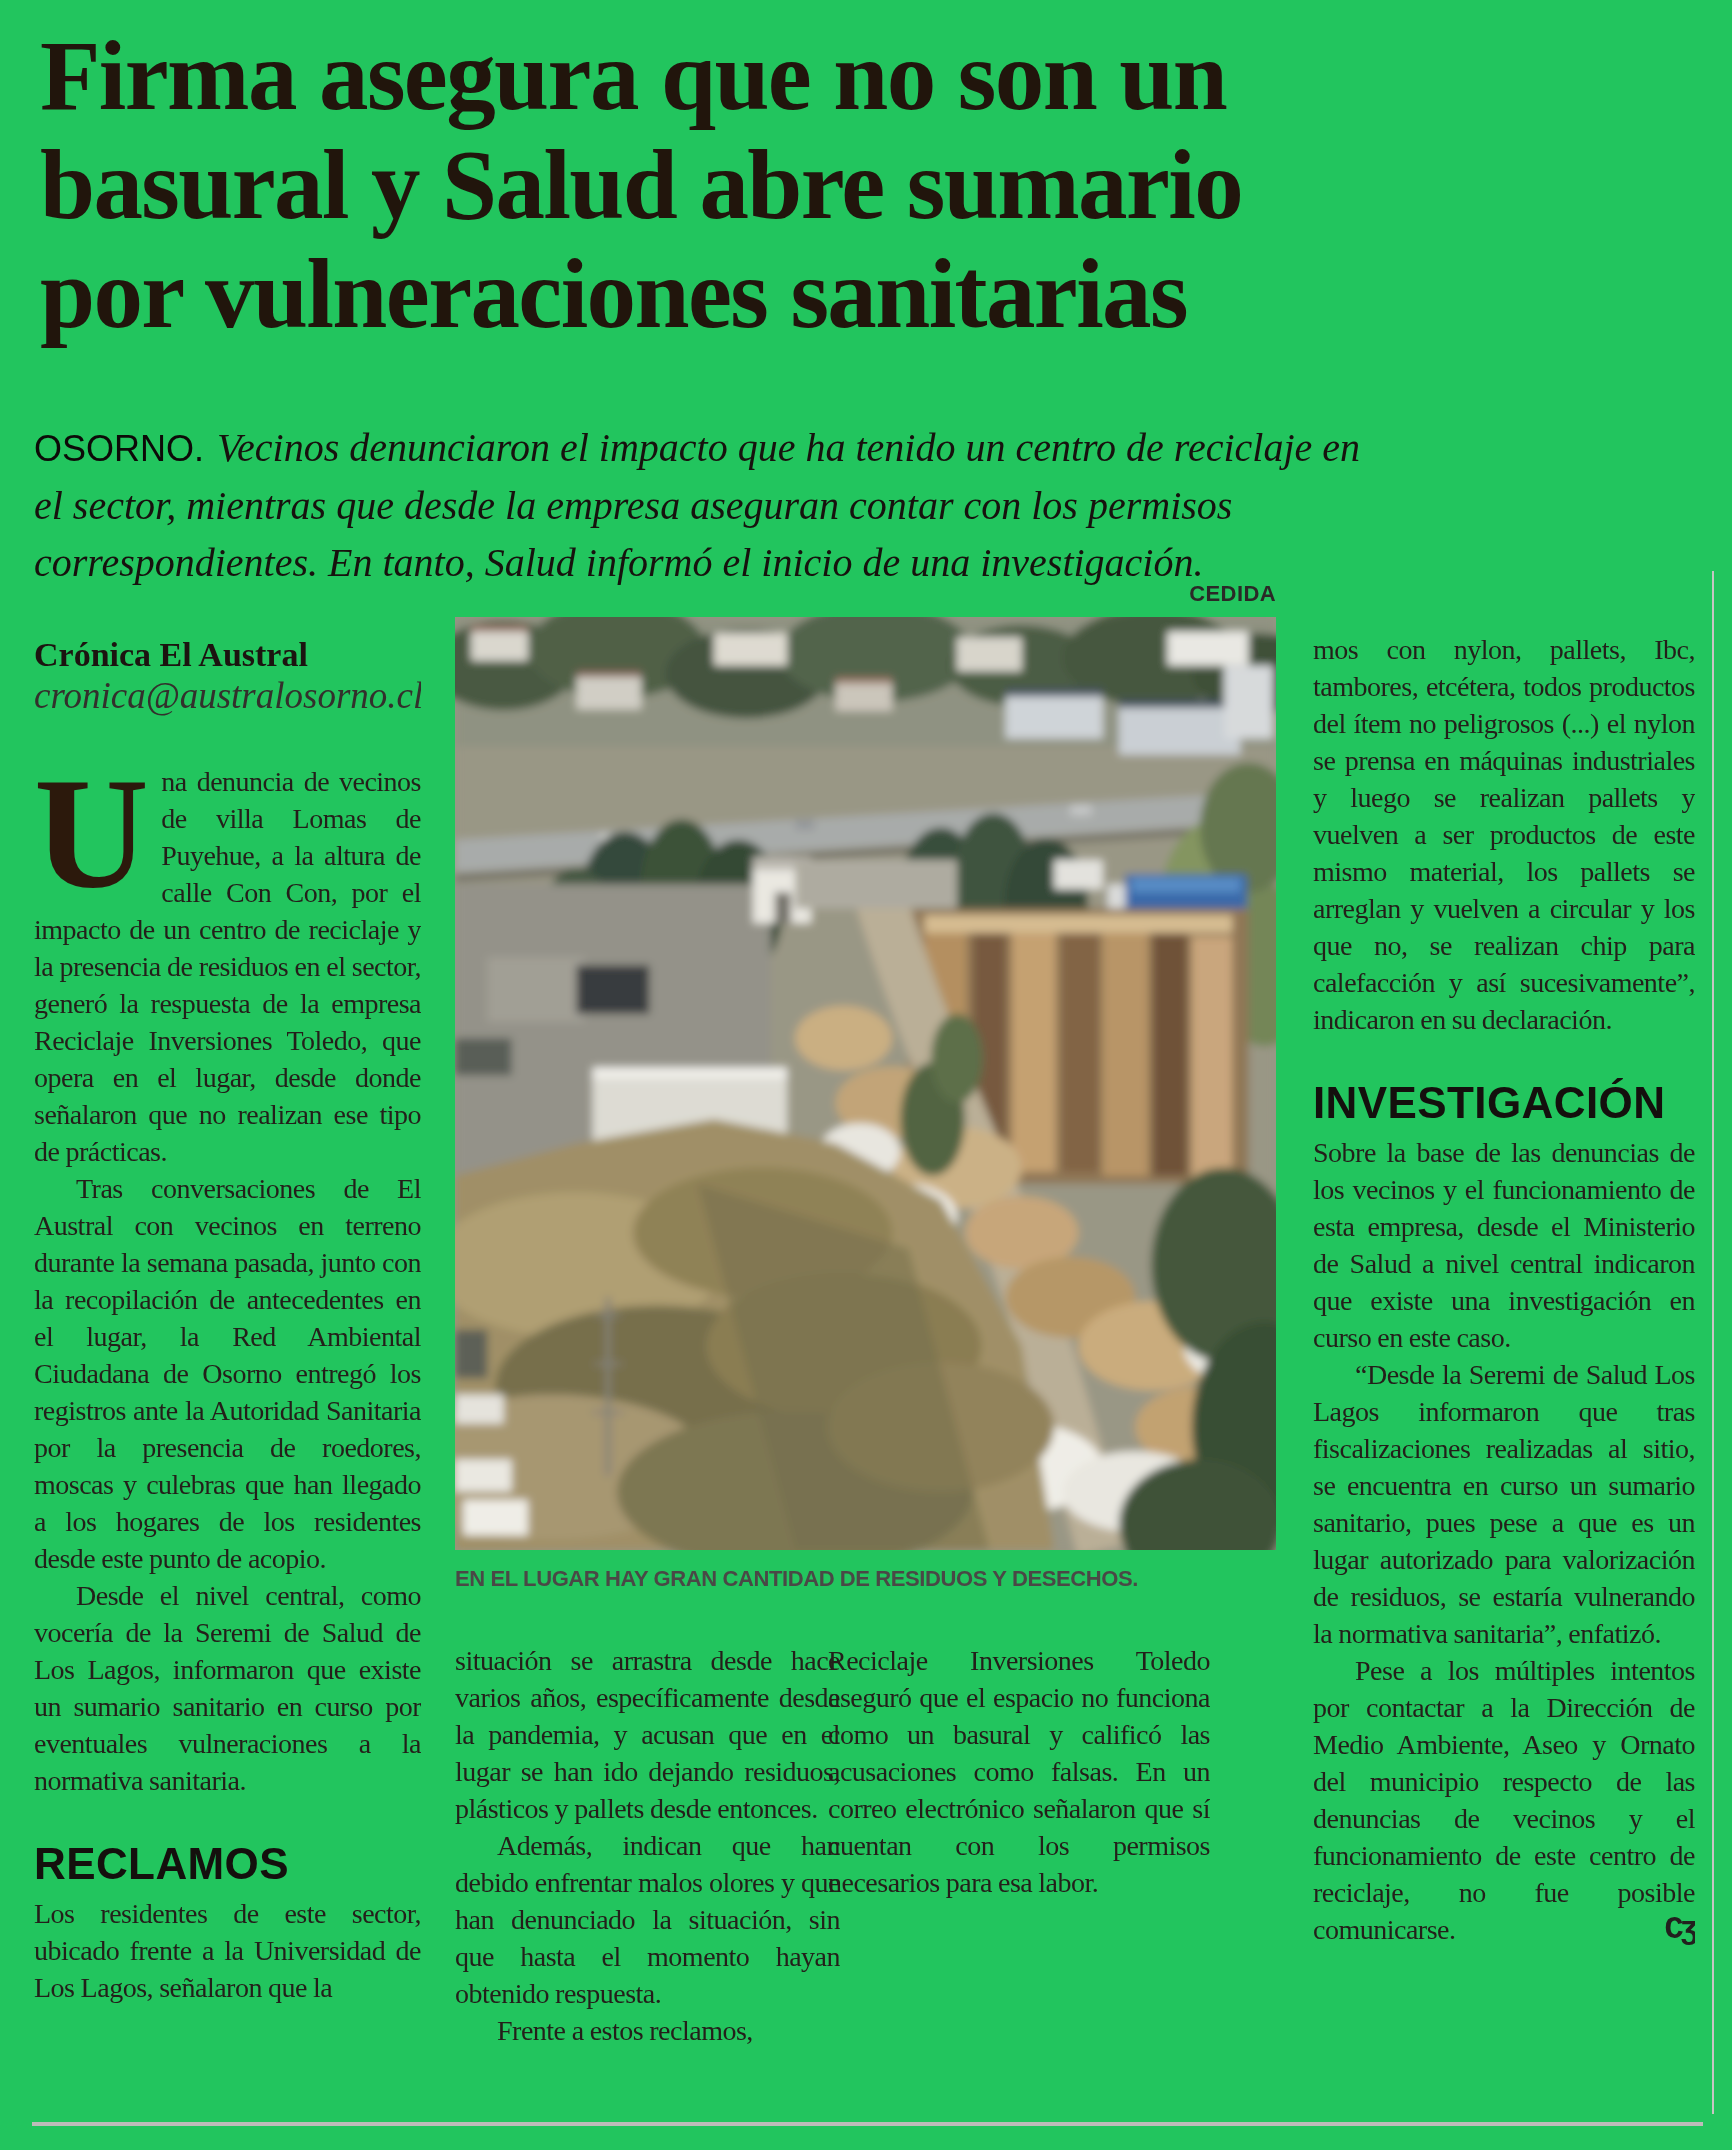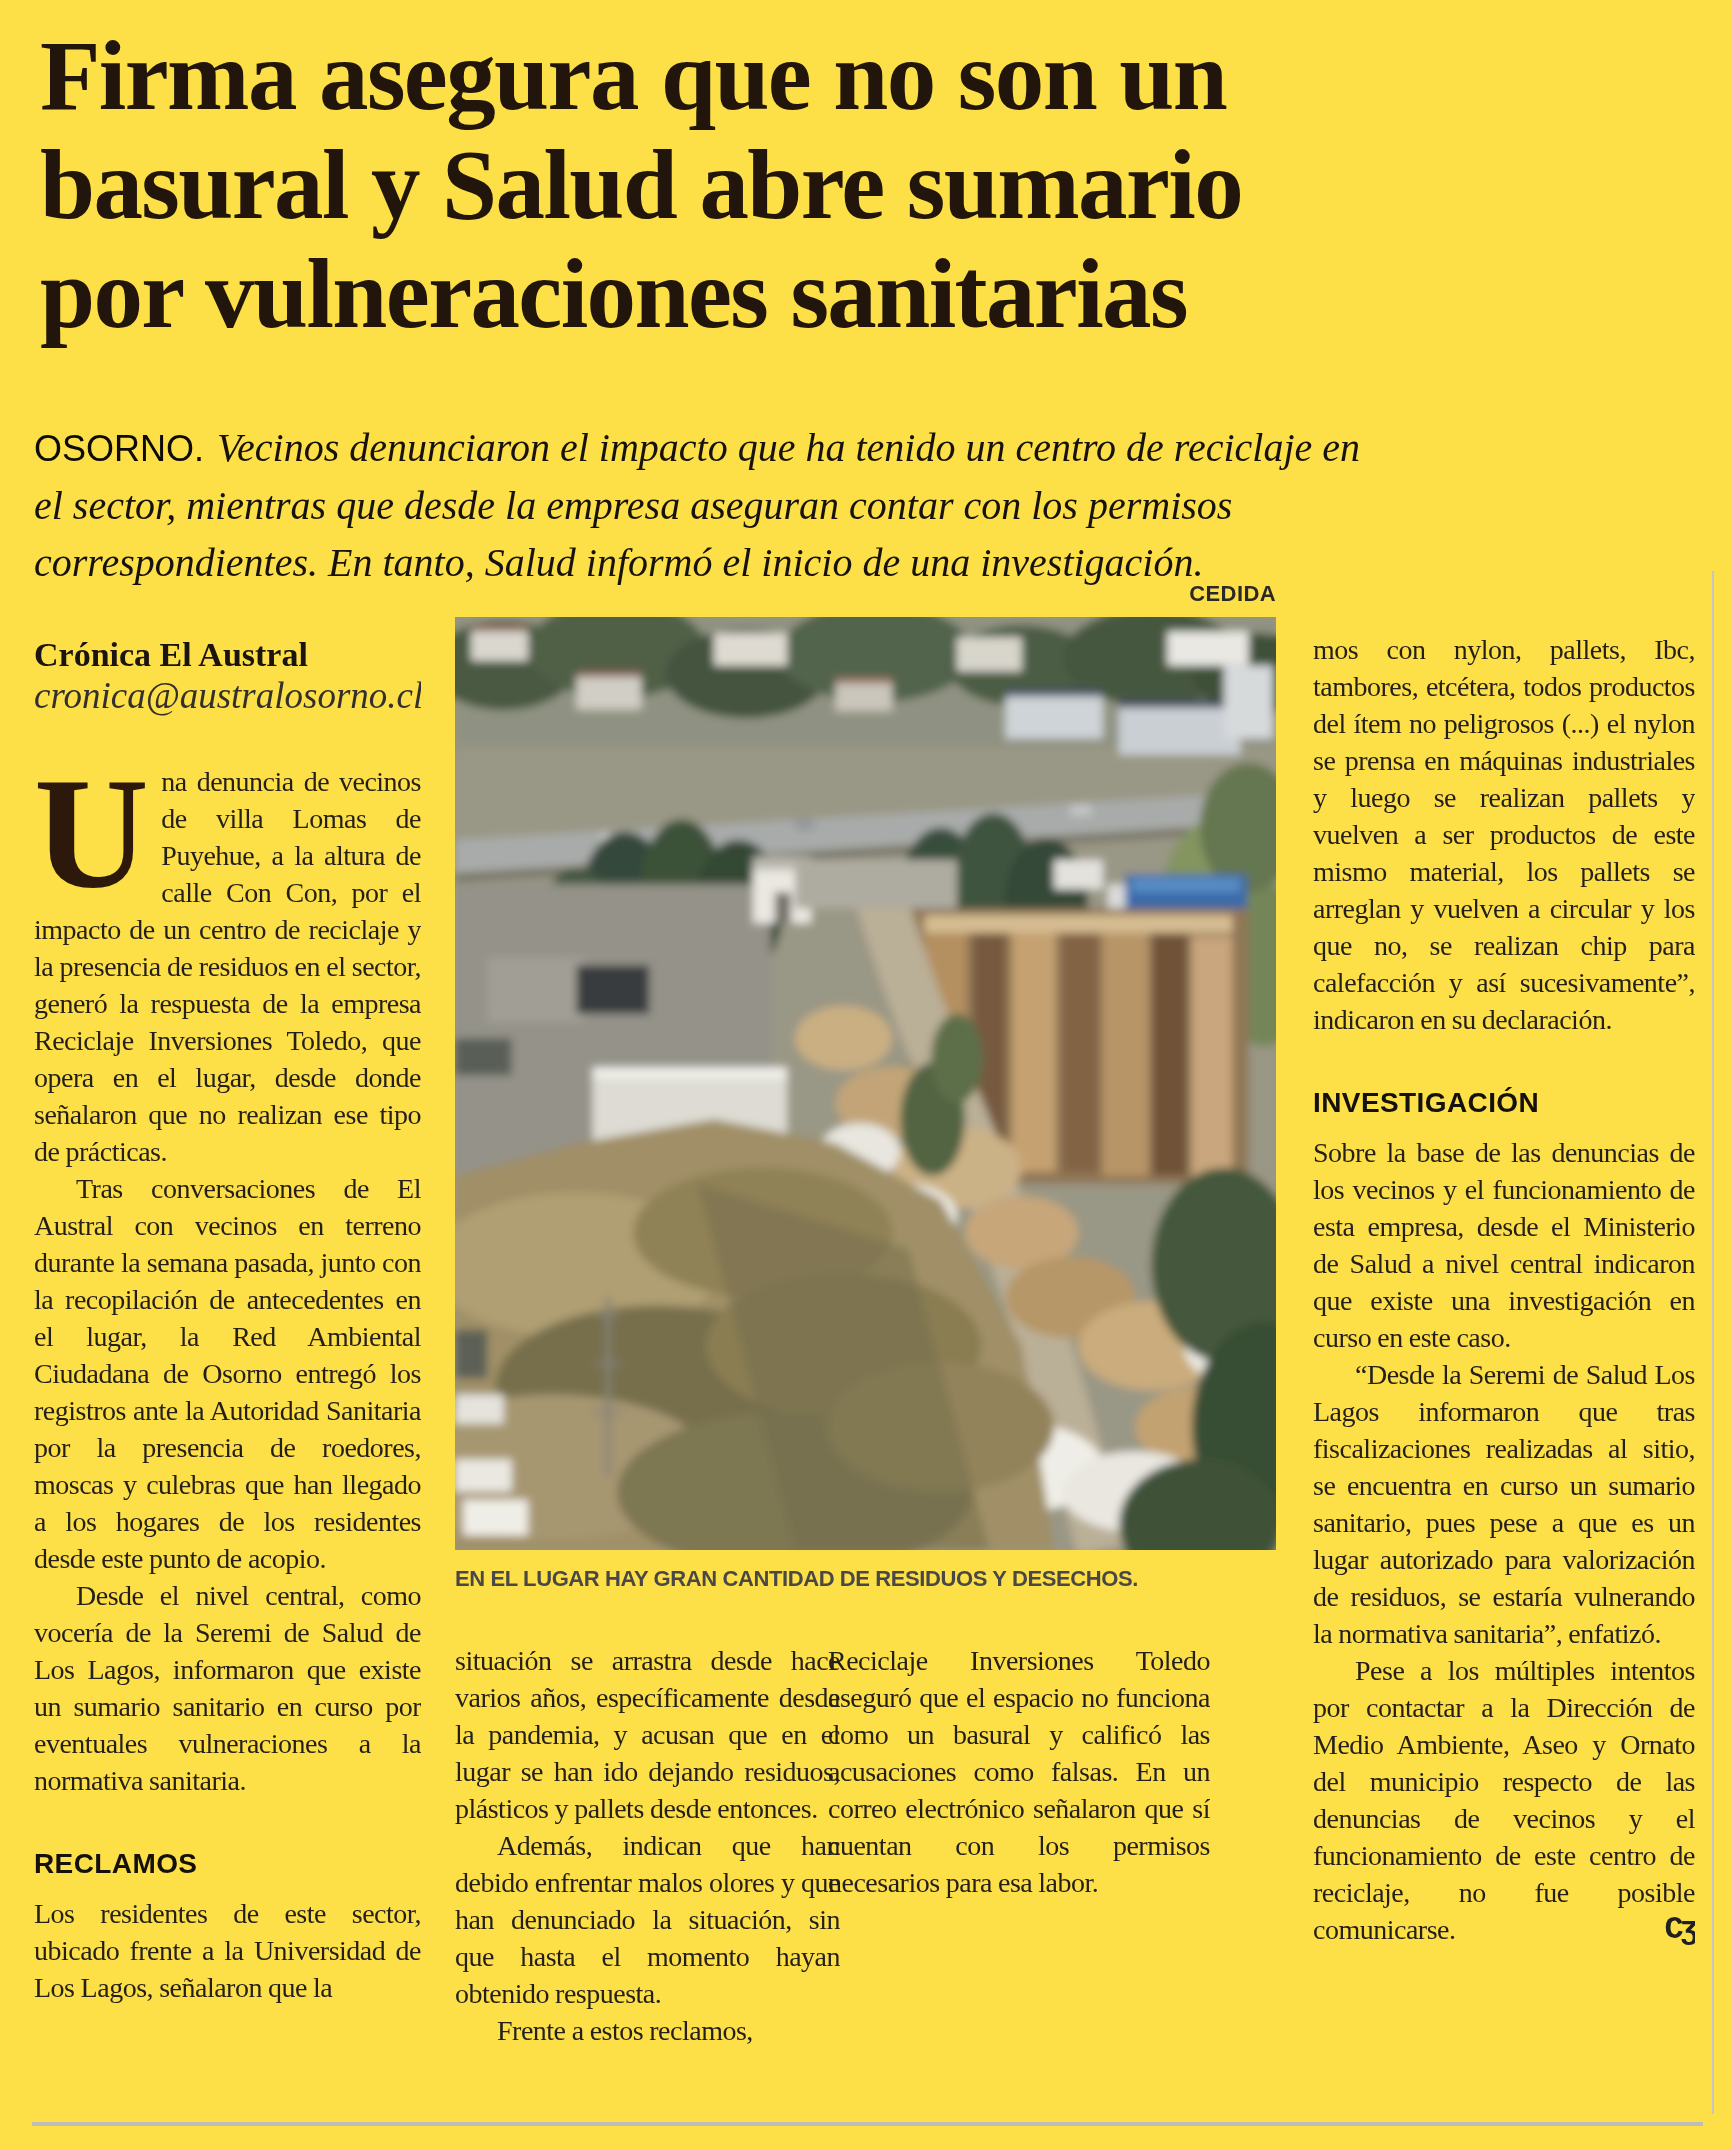--- a/index.html
+++ b/index.html
@@ -1,20 +1,20 @@
 <!DOCTYPE html>
 <html style="font-size:13px"><head>
 <meta charset="utf-8">
 <title>Newspaper article</title>
 <style>
   html,body{margin:0;padding:0;background:#e8e8e6;}
   .page{
     position:relative;
     width:1733px;height:2151px;
-    background:#fde047;
+    background:#22c55e;
     overflow:hidden;
     font-family:"Liberation Serif","DejaVu Serif",serif;
     color:#231e19;
   }
   
   .headline{
     position:absolute;left:40px;top:21px;width:1619px;margin:0;
     font-family:"Liberation Serif","DejaVu Serif",serif;
     font-weight:700;font-size:99px;line-height:109px;
     letter-spacing:-1.6px;color:#21150c;
@@ -50,21 +50,21 @@
   }
   .byline .email{
     font-style:italic;font-size:37px;line-height:40px;color:#33302c;
   }
   .dropcap{
     float:left;font-weight:700;font-size:159px;line-height:0.72;
     margin:13px 13px 0 0;color:#2c190c;
   }
   .section{
     font-family:"Liberation Sans","DejaVu Sans",sans-serif;
-    font-weight:700;font-size:28px;line-height:40px;
+    font-weight:700;font-size:44px;line-height:40px;
     letter-spacing:0.4px;color:#14100d;margin:45px 0 11.3px 0;
   }
   .endmark{
     float:right;
     font-family:Liberation Mono, monospace;
     font-weight:700;font-size:32px;letter-spacing:-4px;color:#22201e;
   }
   
   .credit{
     position:absolute;left:1053px;top:581px;width:223px;

